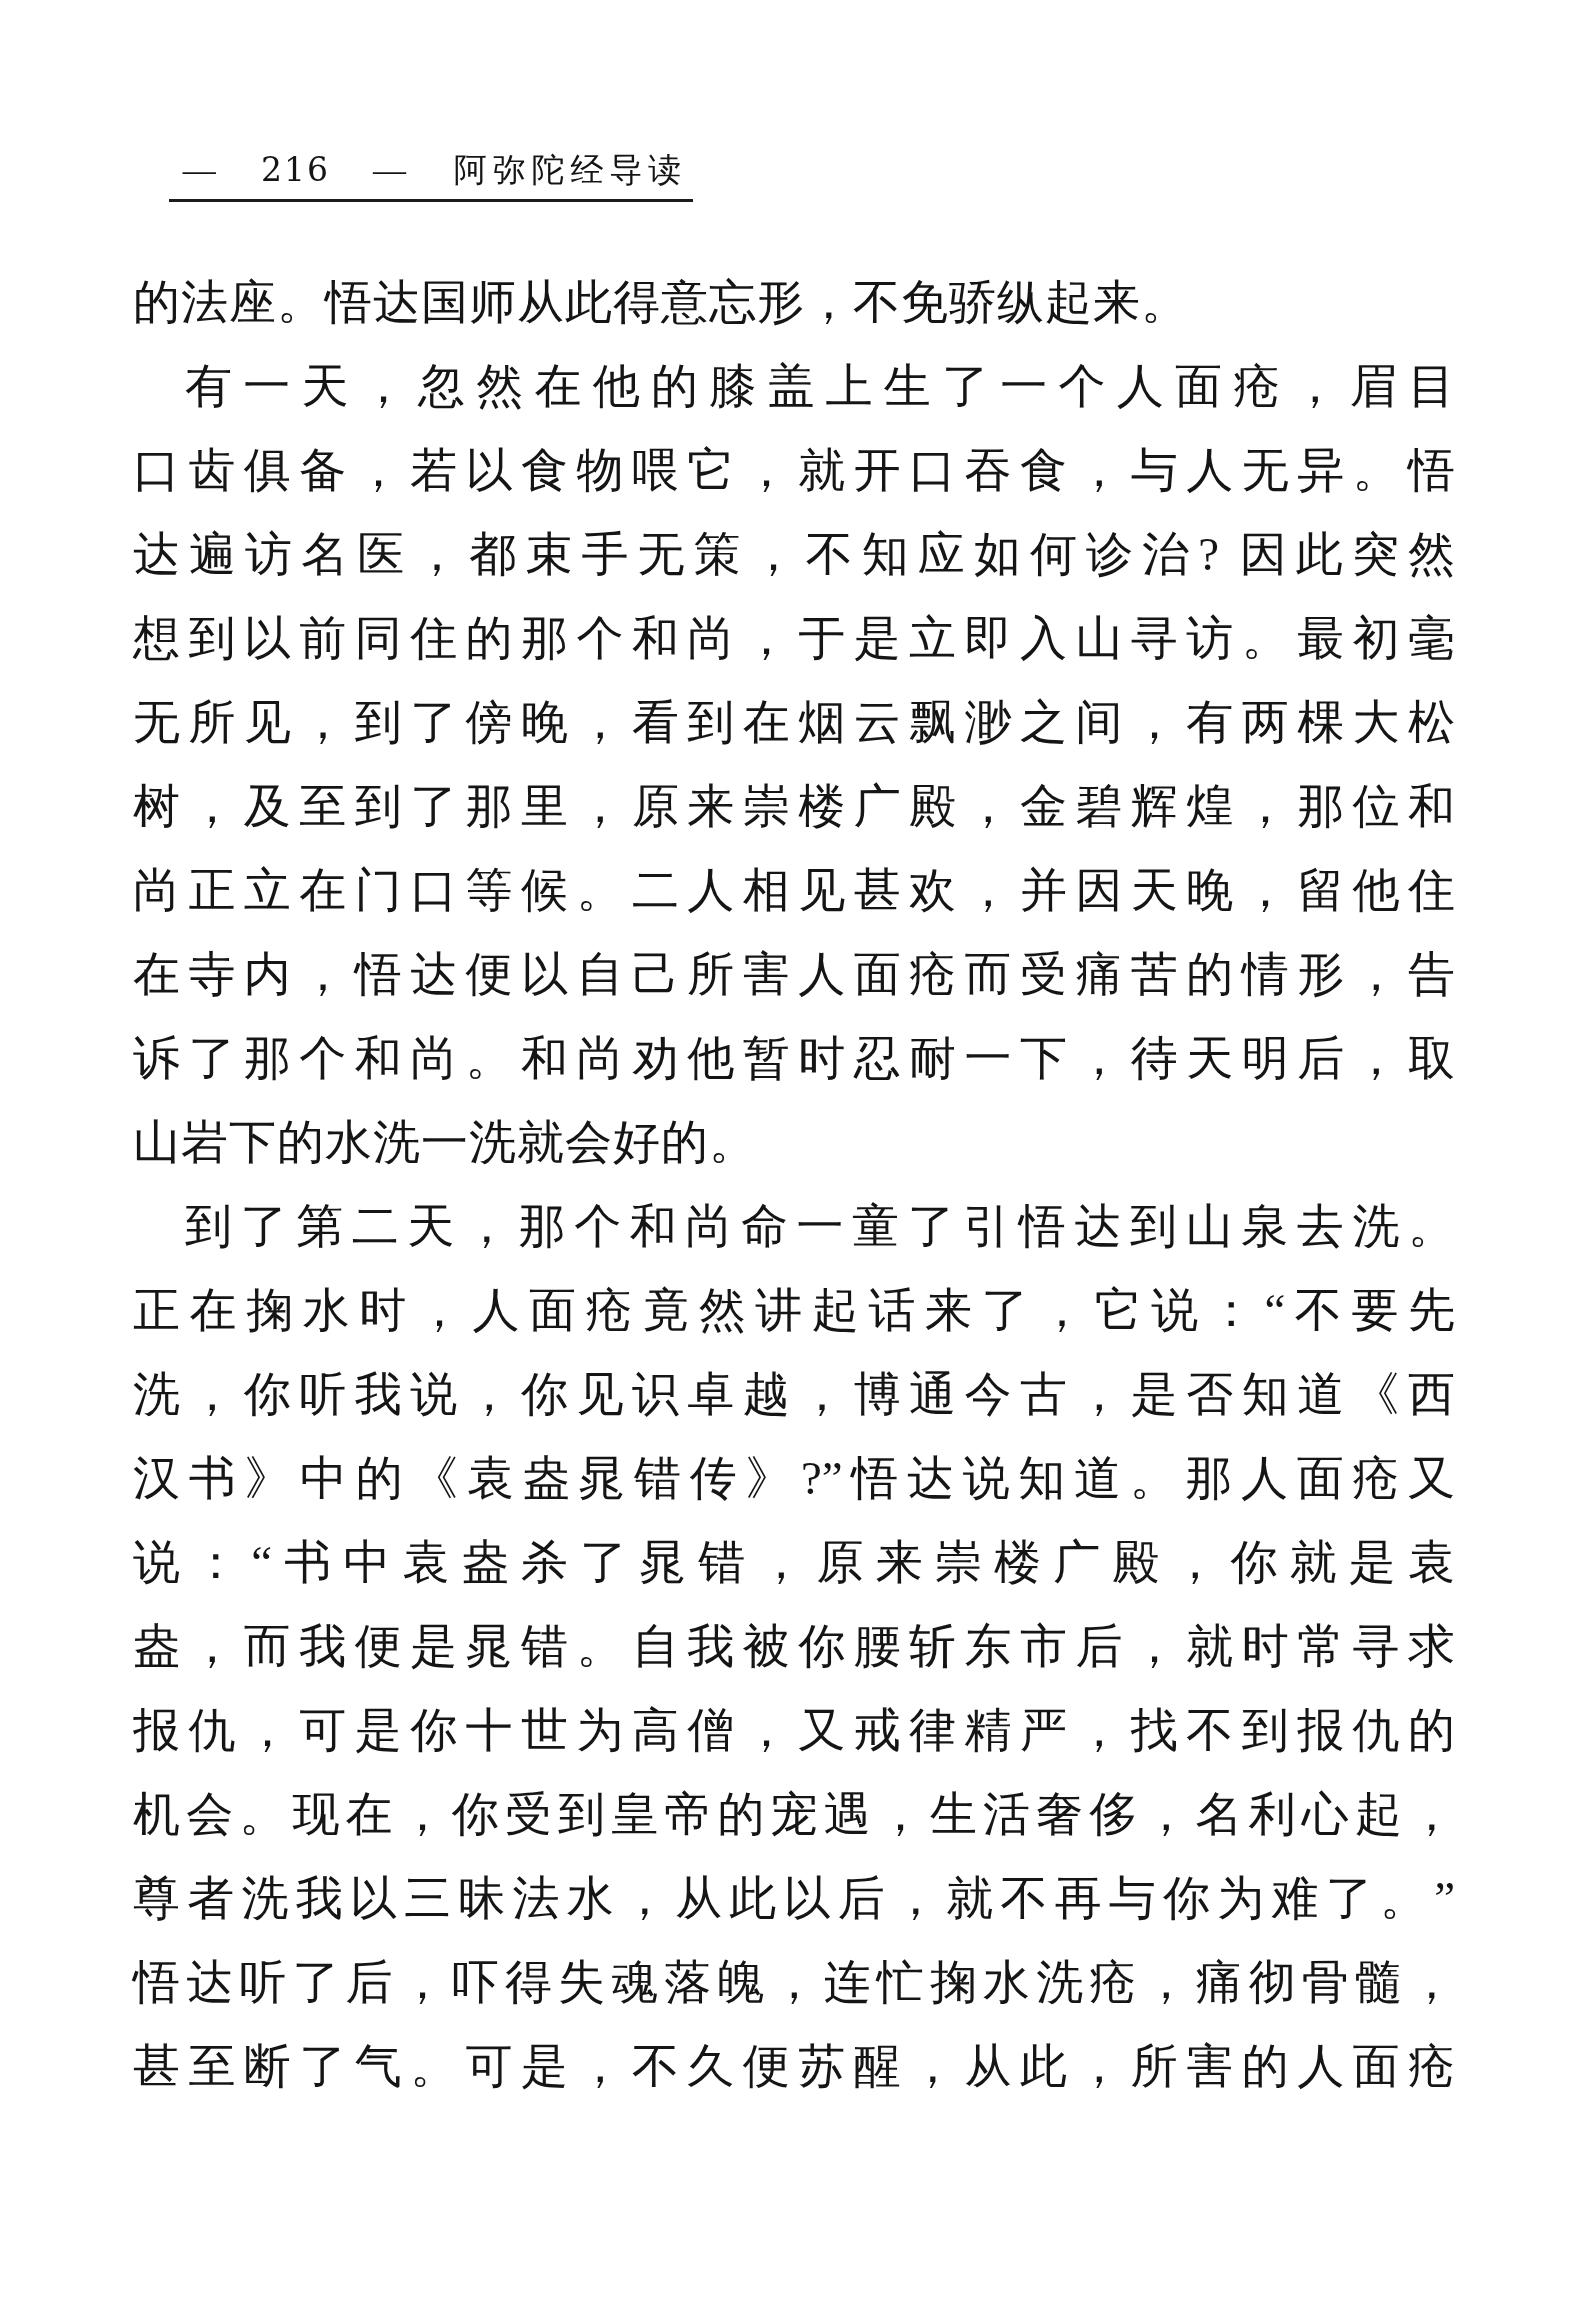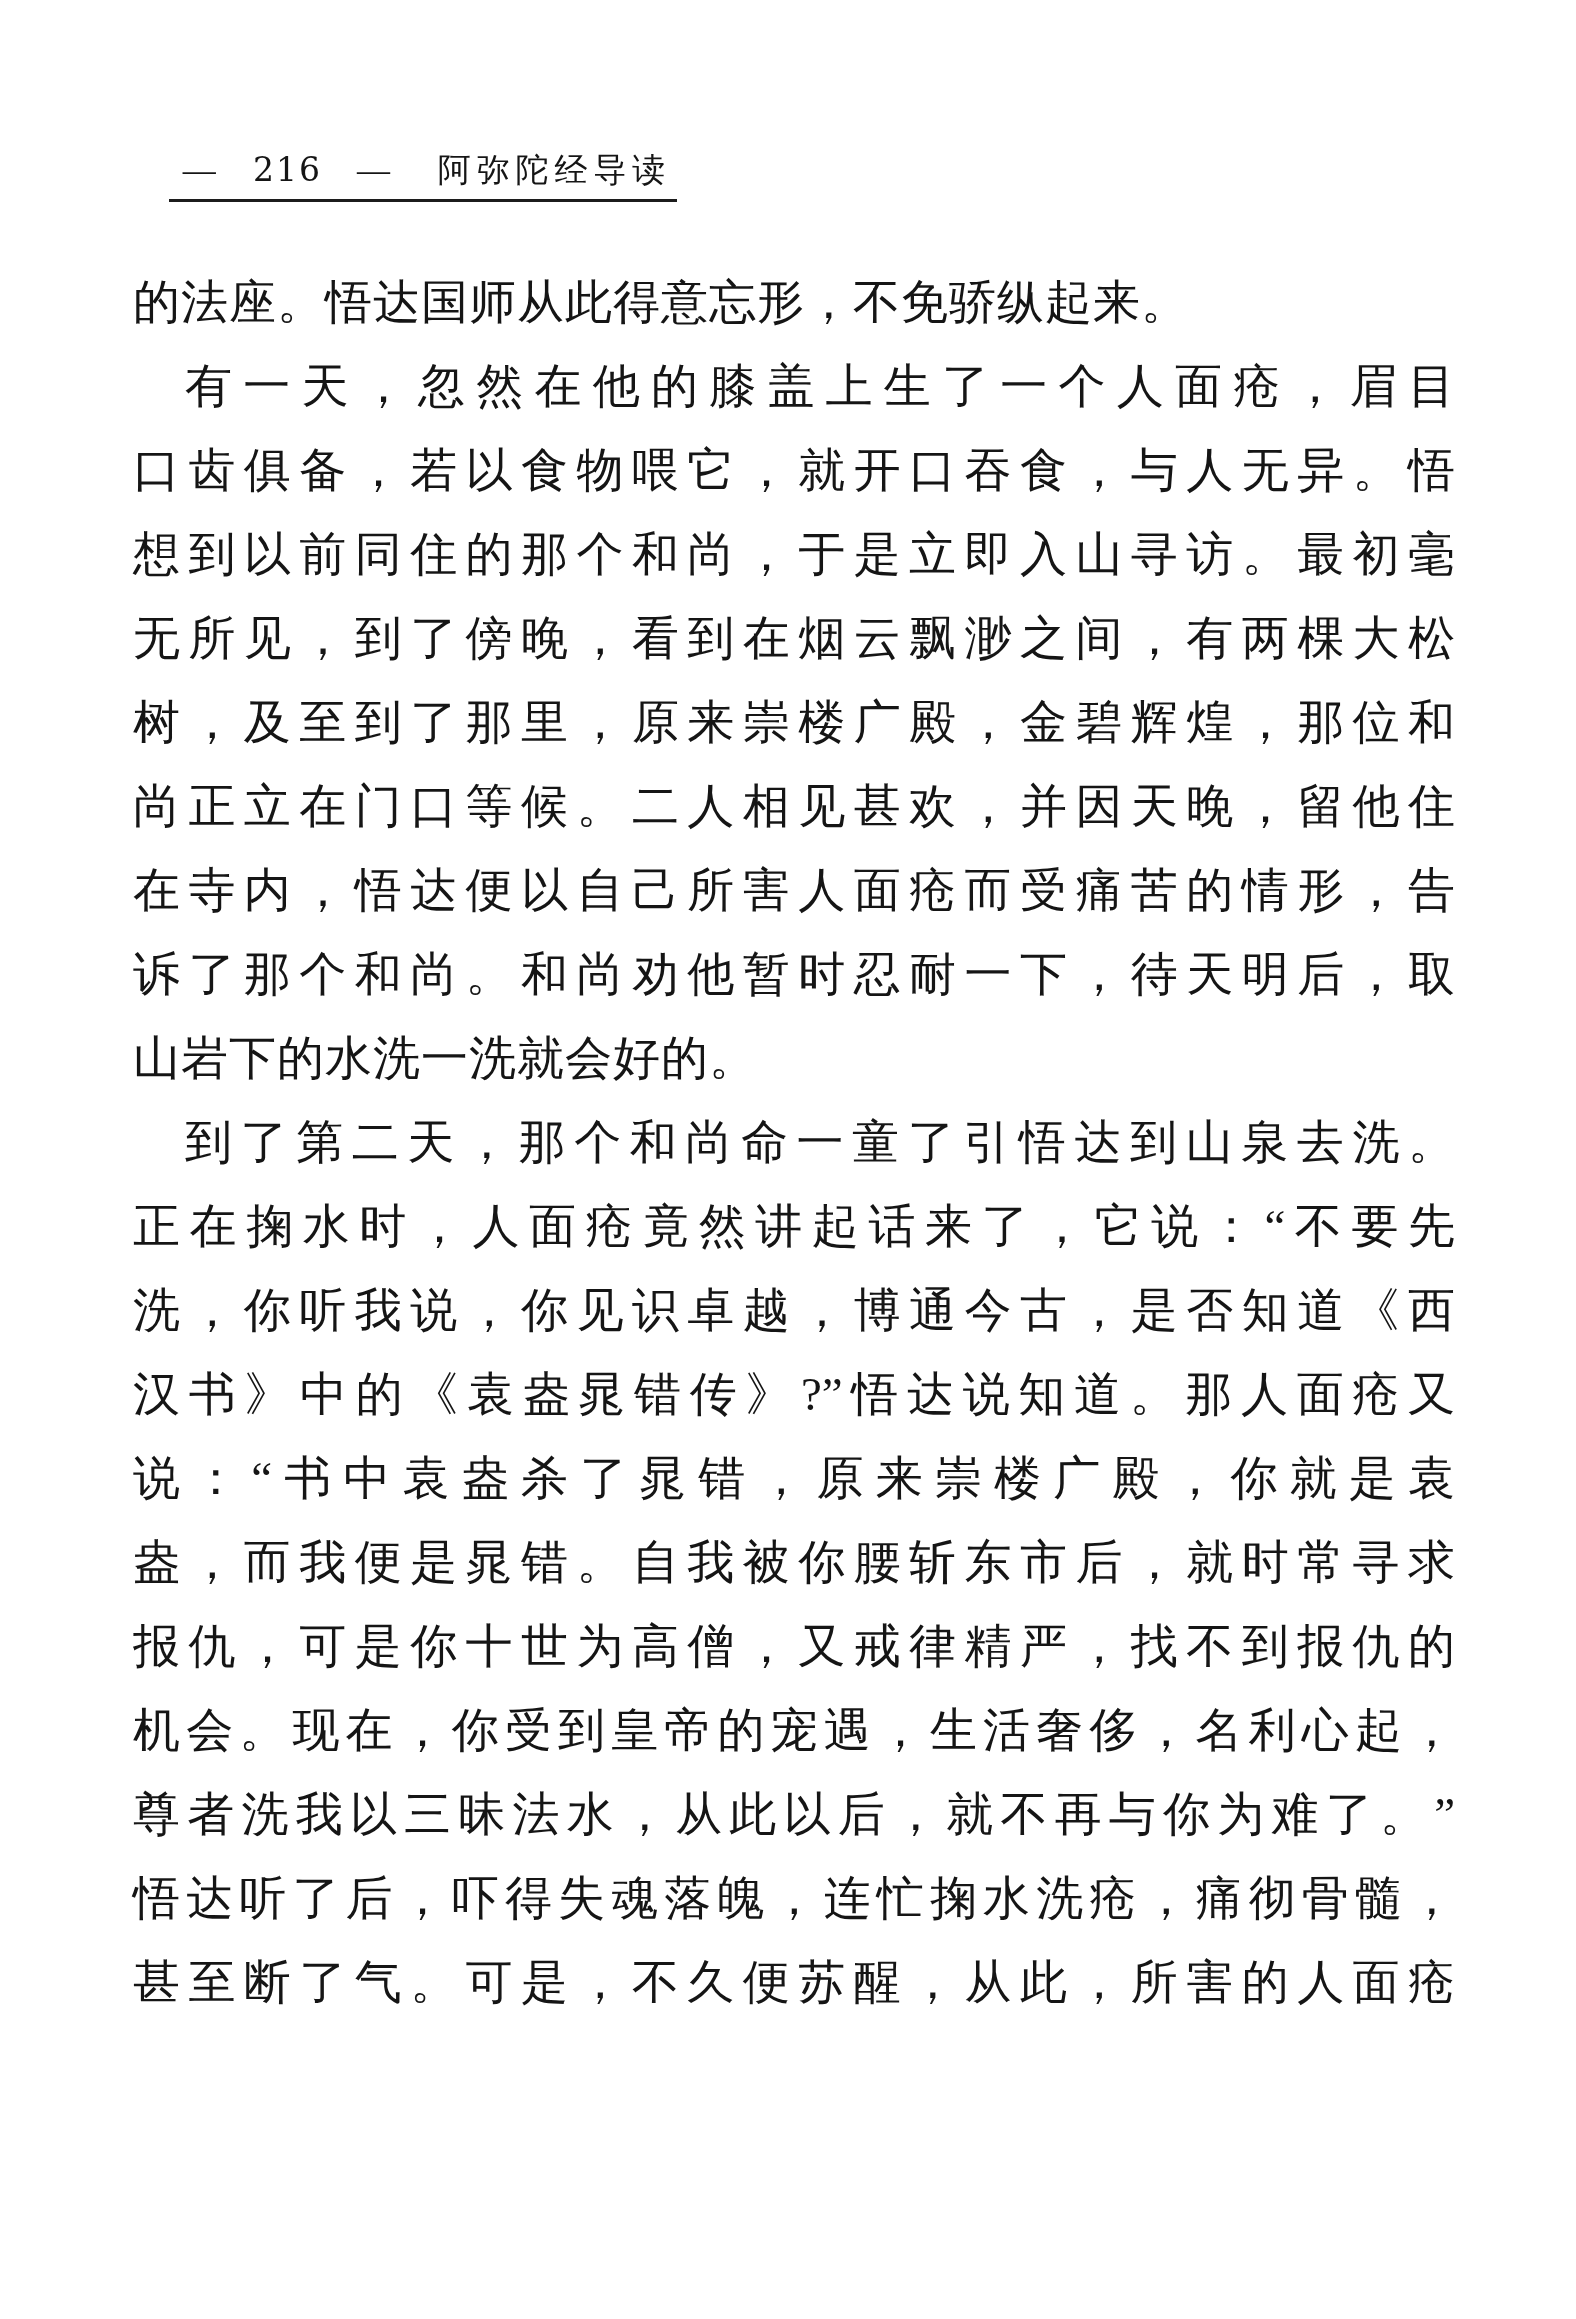--- a/index.html
+++ b/index.html
@@ -25,21 +25,21 @@
     display: inline-block;
     border-bottom: 3.9px solid #1c1c1c;
     padding: 0 5.9px 8.9px 3.9px;
     font-size: 33px;
     line-height: 39px;
     letter-spacing: 2px;
     white-space: nowrap;
   }
   .running-header-inner span { display: inline-block; }
   .hdr-dash { margin: 0 9.9px; }
-  .hdr-pageno { margin: 0 15px; font-family: "DejaVu Serif", serif; }
+  .hdr-pageno { margin: 0 23px; font-family: "DejaVu Serif", serif; }
   .hdr-title { margin-left: 25.6px; letter-spacing: 5.9px; }
   .body-text {
     position: absolute;
     left: 133px;
     top: 260px;
     width: 1322px;
     font-size: 47px;
     line-height: 84px;
   }
   .text-line {
@@ -68,20 +68,21 @@
       <span class="hdr-pageno">216</span>
       <span class="hdr-dash">—</span>
       <span class="hdr-title">阿弥陀经导读</span>
     </div>
   </div>
 
   <main class="body-text">
       <div class="text-line left">的法座。悟达国师从此得意忘形，不免骄纵起来。</div>
       <div class="text-line indent">有一天，忽然在他的膝盖上生了一个人面疮，眉目</div>
       <div class="text-line">口齿俱备，若以食物喂它，就开口吞食，与人无异。悟</div>
+      <div class="text-line">达遍访名医，都束手无策，不知应如何诊治? 因此突然</div>
       <div class="text-line">想到以前同住的那个和尚，于是立即入山寻访。最初毫</div>
       <div class="text-line">无所见，到了傍晚，看到在烟云飘渺之间，有两棵大松</div>
       <div class="text-line">树，及至到了那里，原来崇楼广殿，金碧辉煌，那位和</div>
       <div class="text-line">尚正立在门口等候。二人相见甚欢，并因天晚，留他住</div>
       <div class="text-line">在寺内，悟达便以自己所害人面疮而受痛苦的情形，告</div>
       <div class="text-line">诉了那个和尚。和尚劝他暂时忍耐一下，待天明后，取</div>
       <div class="text-line left">山岩下的水洗一洗就会好的。</div>
       <div class="text-line indent">到了第二天，那个和尚命一童了引悟达到山泉去洗。</div>
       <div class="text-line">正在掬水时，人面疮竟然讲起话来了，它说：“不要先</div>
       <div class="text-line">洗，你听我说，你见识卓越，博通今古，是否知道《西</div>

